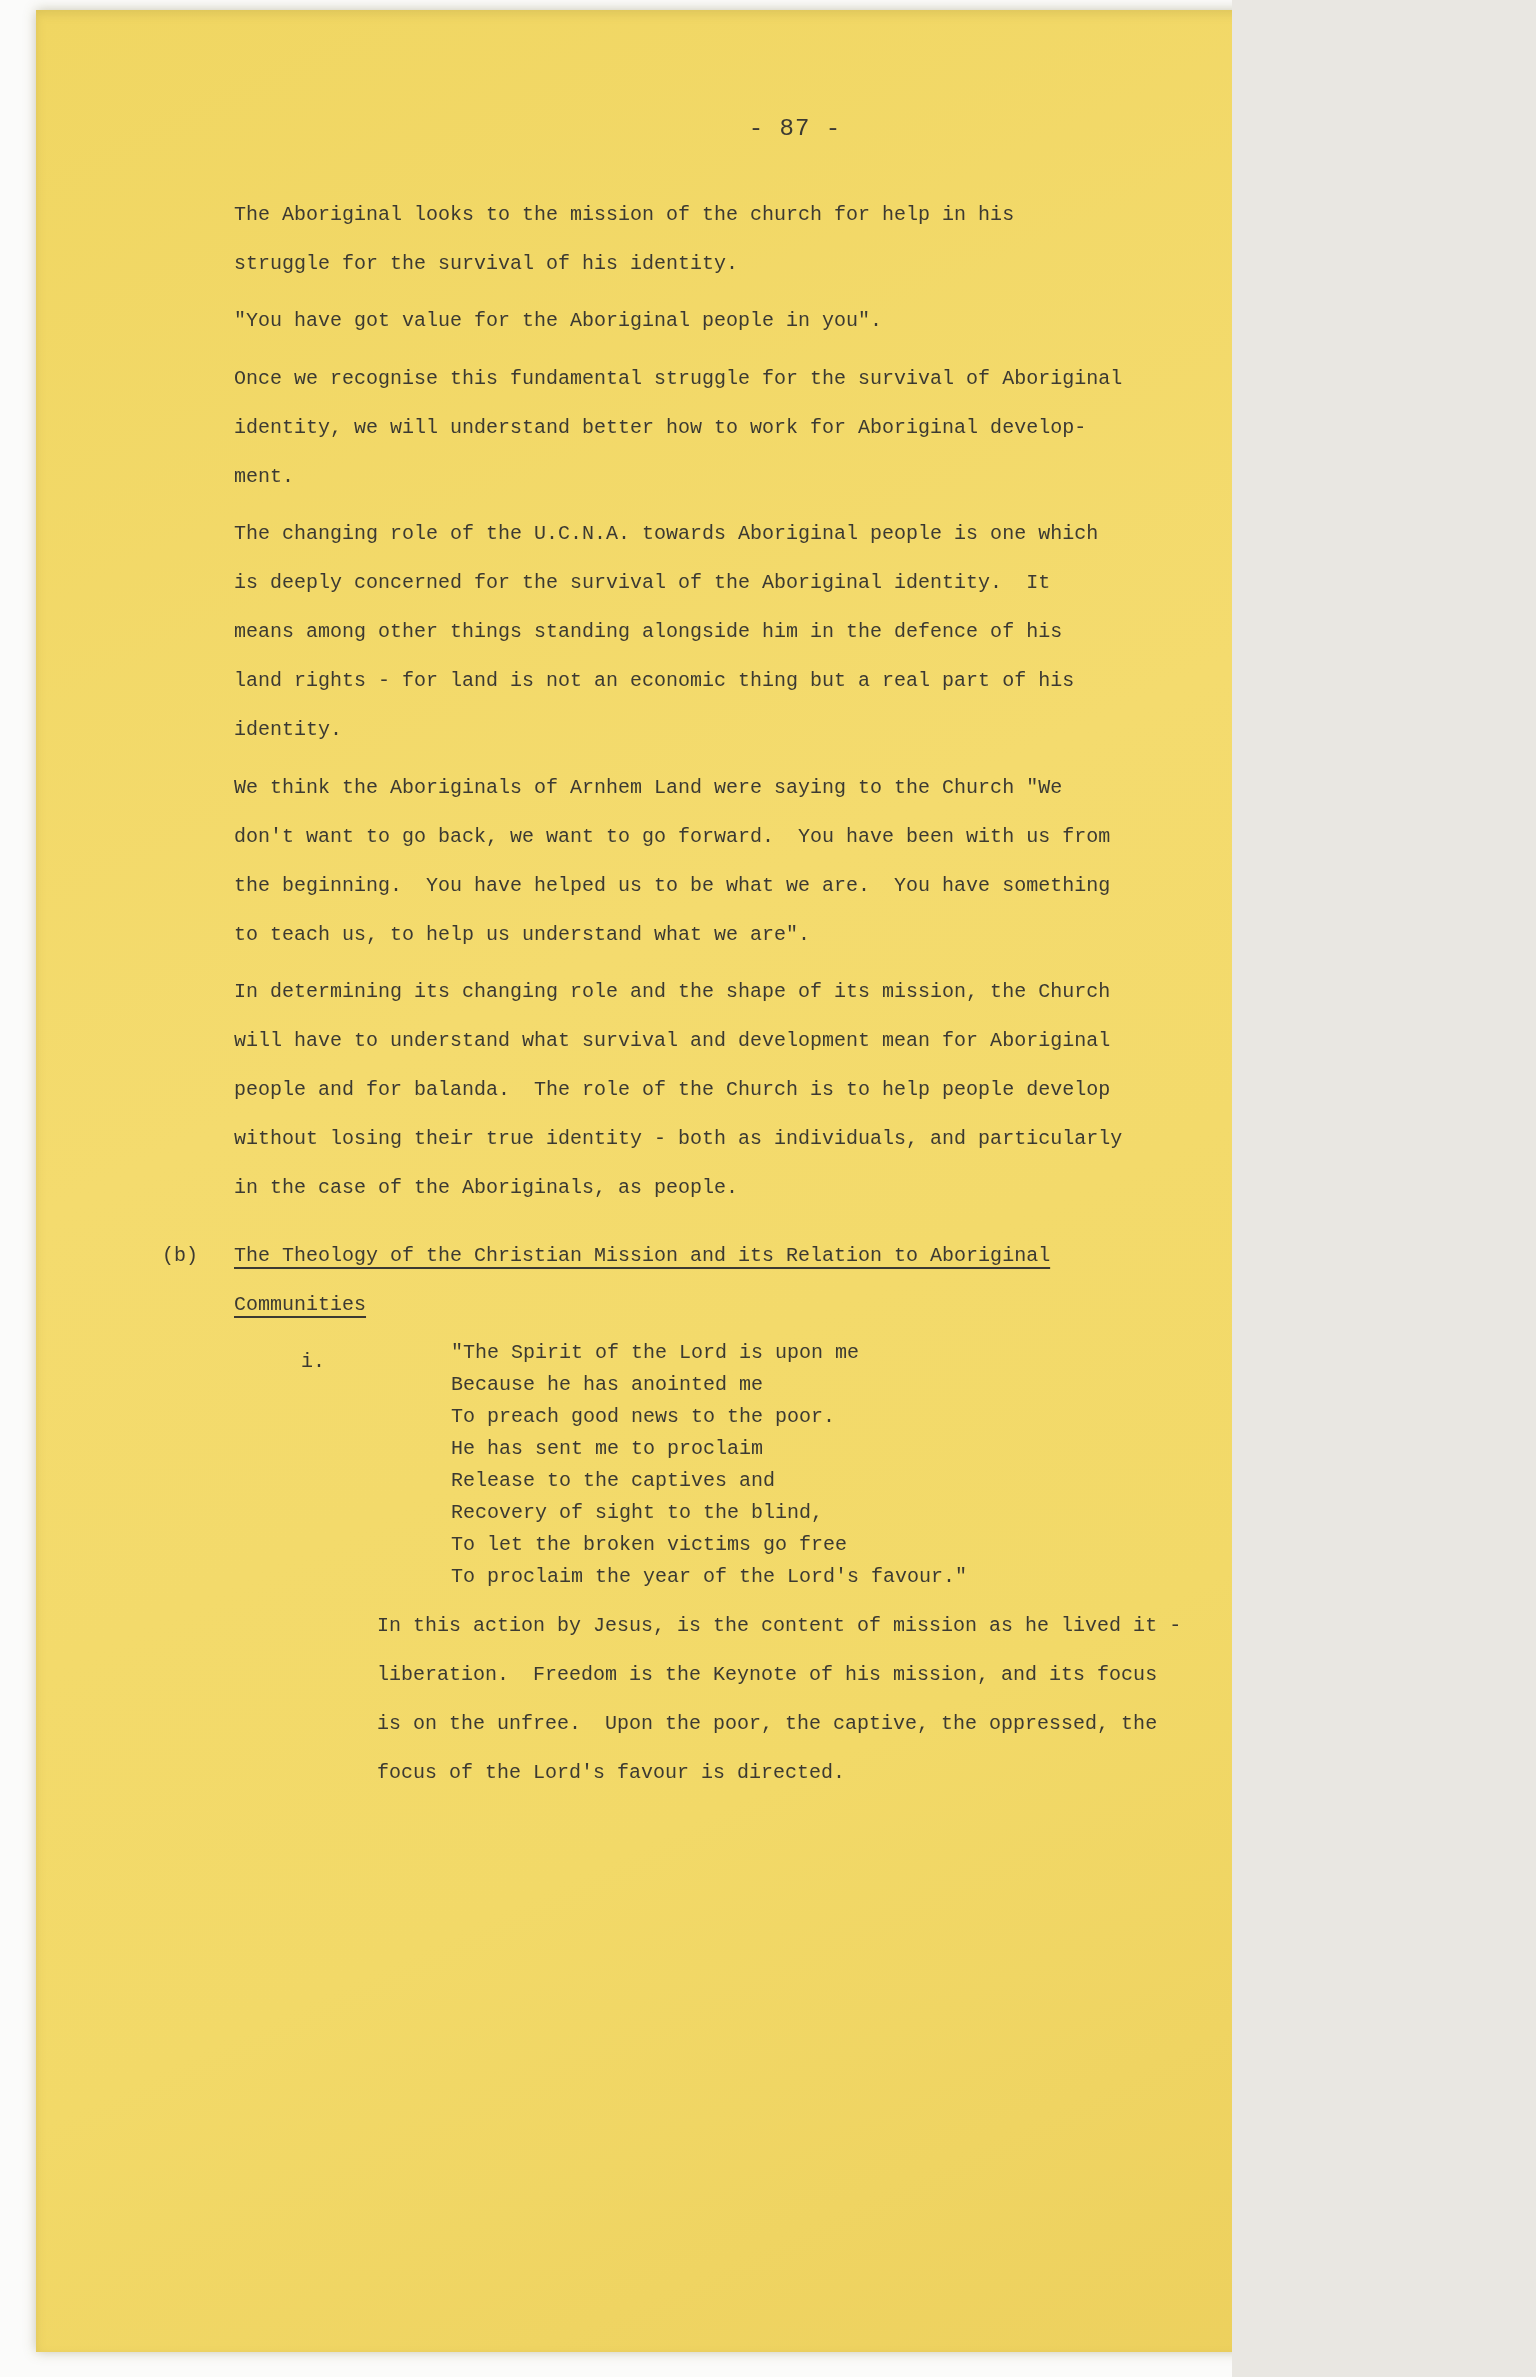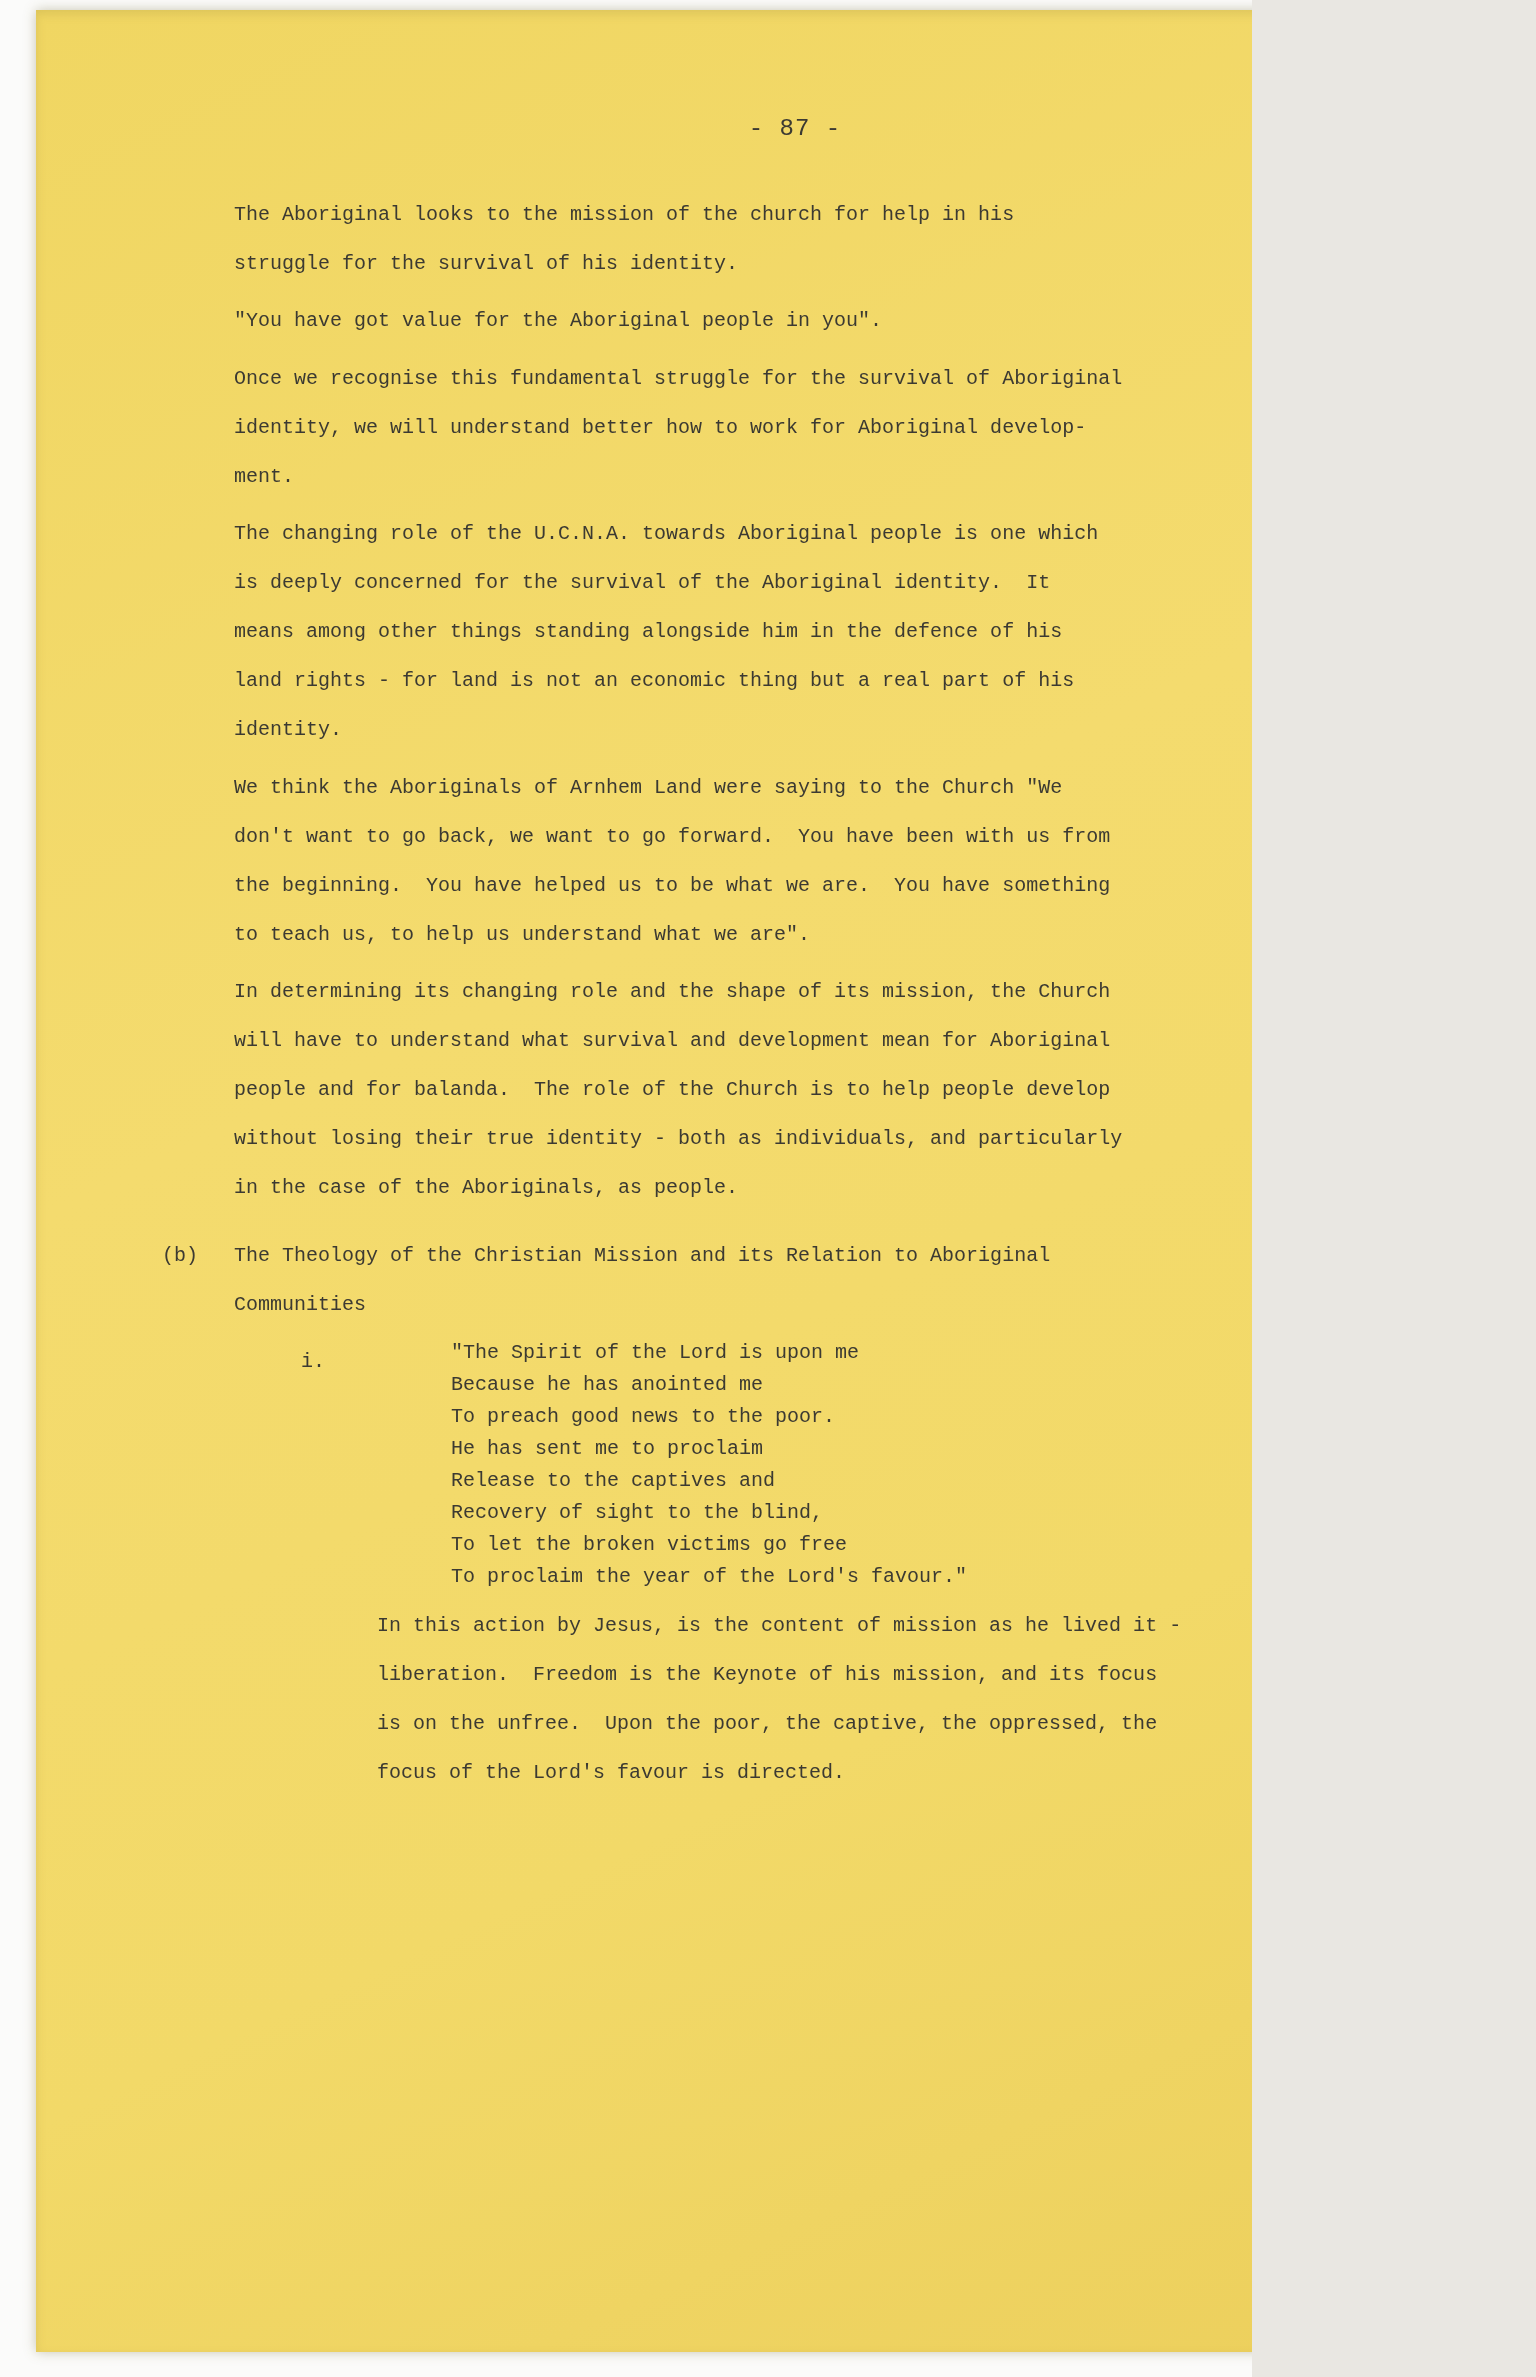--- a/index.html
+++ b/index.html
@@ -6,21 +6,20 @@
   body {
     background:#e9e7e2;
     font-family:"Liberation Mono","DejaVu Sans Mono",monospace;
   }
   .scan {
     position:relative;
     width:1232px;
     height:2378px;
     background:#fbfbfa;
     overflow:hidden;
-    padding-left:20px;
   }
   .paper {
     position:absolute;
     left:36px; top:9.5px;
     width:1463px; height:2342px;
     background:linear-gradient(155deg,#f0d662 0%,#f4db6e 40%,#f2d968 70%,#eccf5c 100%);
     box-shadow:0 0 11.4px rgba(110,100,50,0.35), inset 0 3.8px 9.5px rgba(160,140,60,0.25);
   }
   .page-number {
     position:absolute;
@@ -33,20 +32,21 @@
   .content {
     position:absolute;
     left:198px; top:180px; width:1138px;
     font-size:20px; line-height:49px;
     color:#3c3a32;
   }
   .para { margin:0 0 8.6px 0; white-space:pre-wrap; }
   .section-b { position:relative; margin-top:19px; }
   .b-label { position:absolute; left:-72px; top:0; }
   .b-heading {
+    text-decoration:underline;
     text-underline-offset:5.7px;
     white-space:pre-wrap;
     margin:0 0 5.7px 0;
   }
   .item { position:relative; padding-left:143px; margin-top:1.9px; }
   .i-label { position:absolute; left:67px; top:0; }
   .i-intro { margin:0; white-space:pre-wrap; }
   .quote {
     margin:7.6px 0 7.6px 74px;
     line-height:32px;

